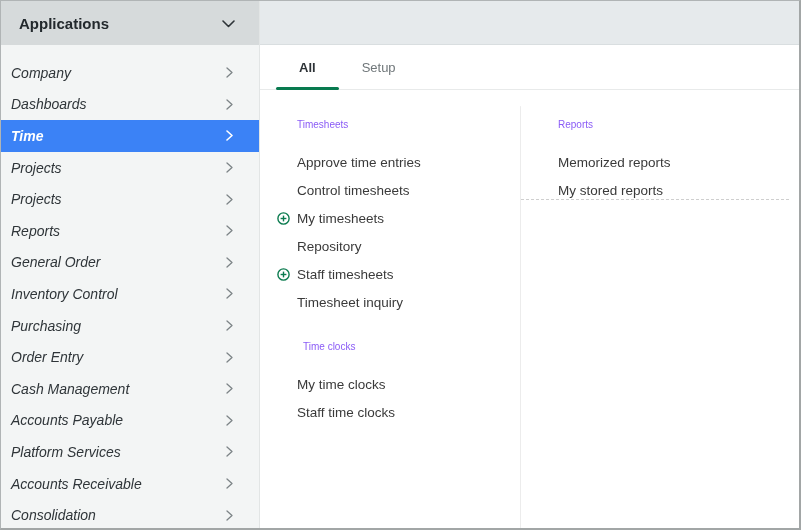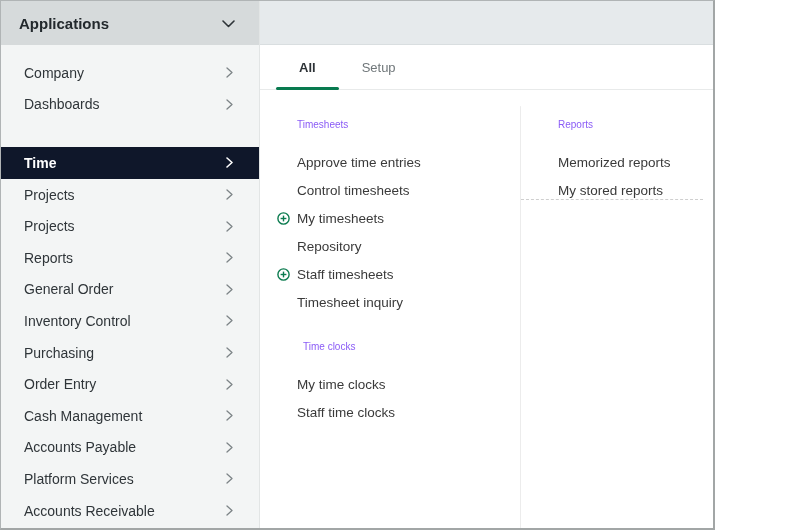--- a/index.html
+++ b/index.html
@@ -1,39 +1,39 @@
 <!DOCTYPE html>
 <html><head>
 <meta charset="utf-8">
 <style>
   * { margin:0; padding:0; box-sizing:border-box; }
   body { background:#fff; font-family:"Liberation Sans", sans-serif; }
 
   .frame {
-    position:relative; width:715px; height:530px; overflow:hidden; background:#fff;
+    position:relative; width:801px; height:530px; overflow:hidden; background:#fff;
     border:1px solid #b0b4b5; border-right:2px solid #a2a6a6; border-bottom:2px solid #a2a6a6;
   }
 
   
   .sidebar {
     position:absolute; left:0; top:0; bottom:0; width:259px;
     background:#f3f5f5; border-right:1px solid #e2e5e5;
   }
   .sidebar-header {
     height:44px; background:#d6dadb; display:flex; align-items:center;
     justify-content:space-between; padding:0 24px 0 18px; cursor:pointer;
   }
   .sidebar-header-label { font-size:15px; font-weight:700; color:#23292d; }
   .sidebar-list { padding-top:12px; }
   .sidebar-item {
     height:31.6px; display:flex; align-items:center; justify-content:space-between;
-    padding:0 26px 0 23px; font-size:14px; color:#2f3539; cursor:pointer;
+    padding:0 26px 0 10px; font-size:14px; color:#2f3539; cursor:pointer;font-style:italic;
   }
   .sidebar-item .chev { color:#7d8487; display:flex; align-items:center; }
-  .sidebar-item.selected { background:#0f172a; color:#fff; font-weight:700;margin-top:27px; }
+  .sidebar-item.selected { background:#3b82f6; color:#fff; font-weight:700; }
   .sidebar-item.selected .chev { color:#fff; }
 
   
   .main { position:absolute; left:259px; right:0; top:0; bottom:0; }
   .topstrip { height:44px; background:#e6eaec; border-bottom:1px solid #d9dee0; }
   .tabbar { height:45px; background:#fff; border-bottom:1px solid #e8eaea; display:flex; padding-left:16px; }
   .tab {
     position:relative; display:flex; align-items:center; padding:0 23px;
     font-size:13px; color:#70777a; cursor:pointer;
   }

